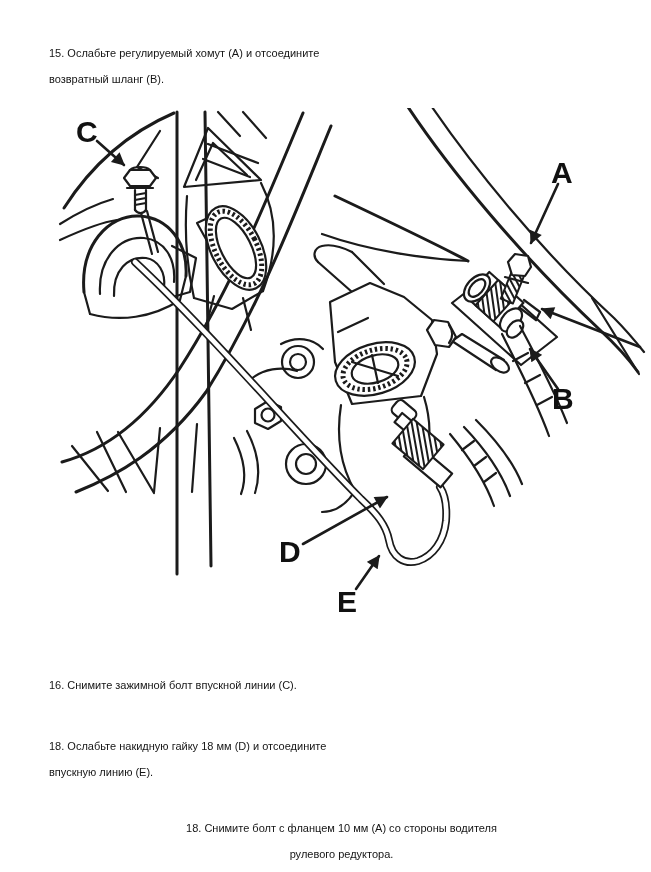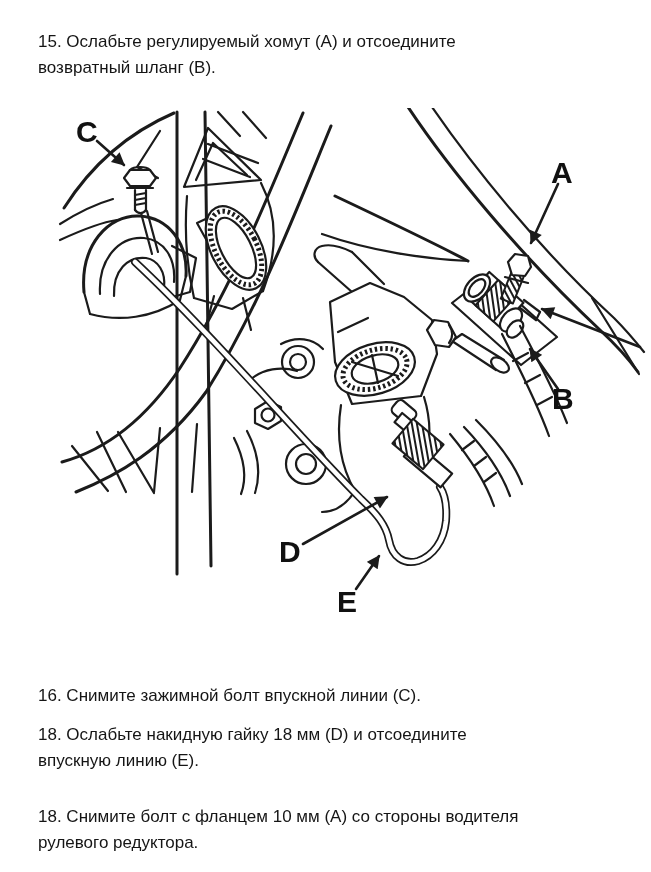--- a/index.html
+++ b/index.html
@@ -8,30 +8,30 @@
     width:651px;height:872px;
     background:#ffffff;
     font-family:"Liberation Sans","DejaVu Sans",sans-serif;
     color:#151515;
     overflow:hidden;
   }
   .step{
     position:absolute;
     left:33px;
     width:585px;
-    margin:5px;
-    font-size:17px;
+    margin:16px;
+    font-size:11px;
     line-height:26px;
     white-space:pre-line;
     color:#151515;
   }
   #step15{top:24px;}
-  #step16{top:678px;}
+  #step16{top:656px;}
   #step17{top:717px;}
-  #step18{top:799px;}
+  #step18{top:799px;text-align:center;}
   .diagram{position:absolute;left:0;top:108px;}
   
   .ln{fill:none;stroke:#1b1b1b;stroke-width:2.2;stroke-linecap:round;stroke-linejoin:round;}
   .ln3{fill:none;stroke:#1b1b1b;stroke-width:3;stroke-linecap:round;stroke-linejoin:round;}
   .fw{fill:#ffffff;stroke:#1b1b1b;stroke-width:2.2;stroke-linejoin:round;}
   .kn{fill:url(#knurl);stroke:#1b1b1b;stroke-width:2;stroke-linejoin:round;}
   .dash{fill:none;stroke:#1b1b1b;stroke-width:5;stroke-dasharray:2.4 2.8;}
   .tubeB{fill:none;stroke:#1b1b1b;stroke-width:8;stroke-linecap:round;}
   .tubeW{fill:none;stroke:#ffffff;stroke-width:4.6;stroke-linecap:round;}
   .ldr{fill:none;stroke:#1b1b1b;stroke-width:2.6;stroke-linecap:round;}

